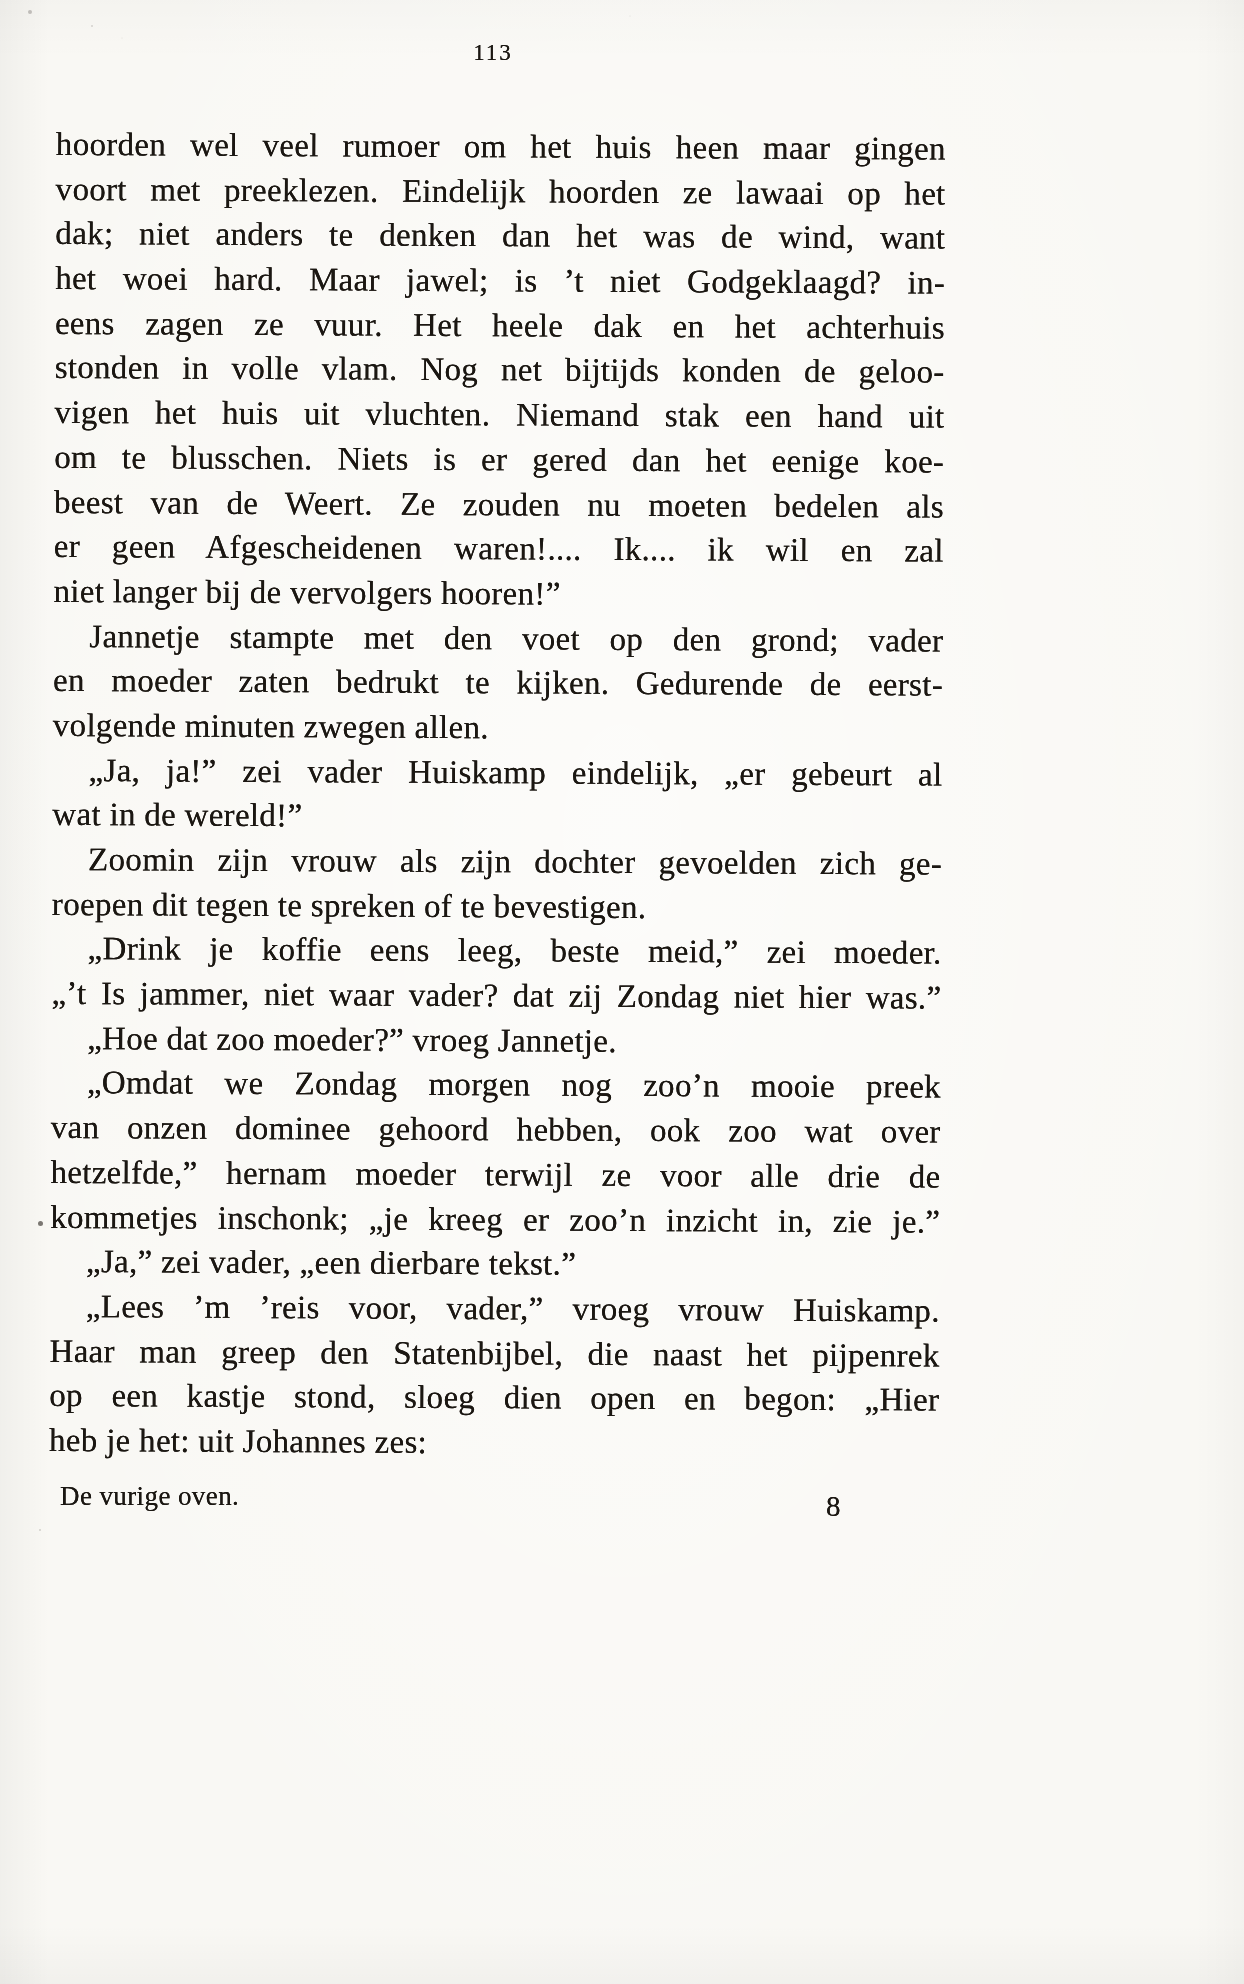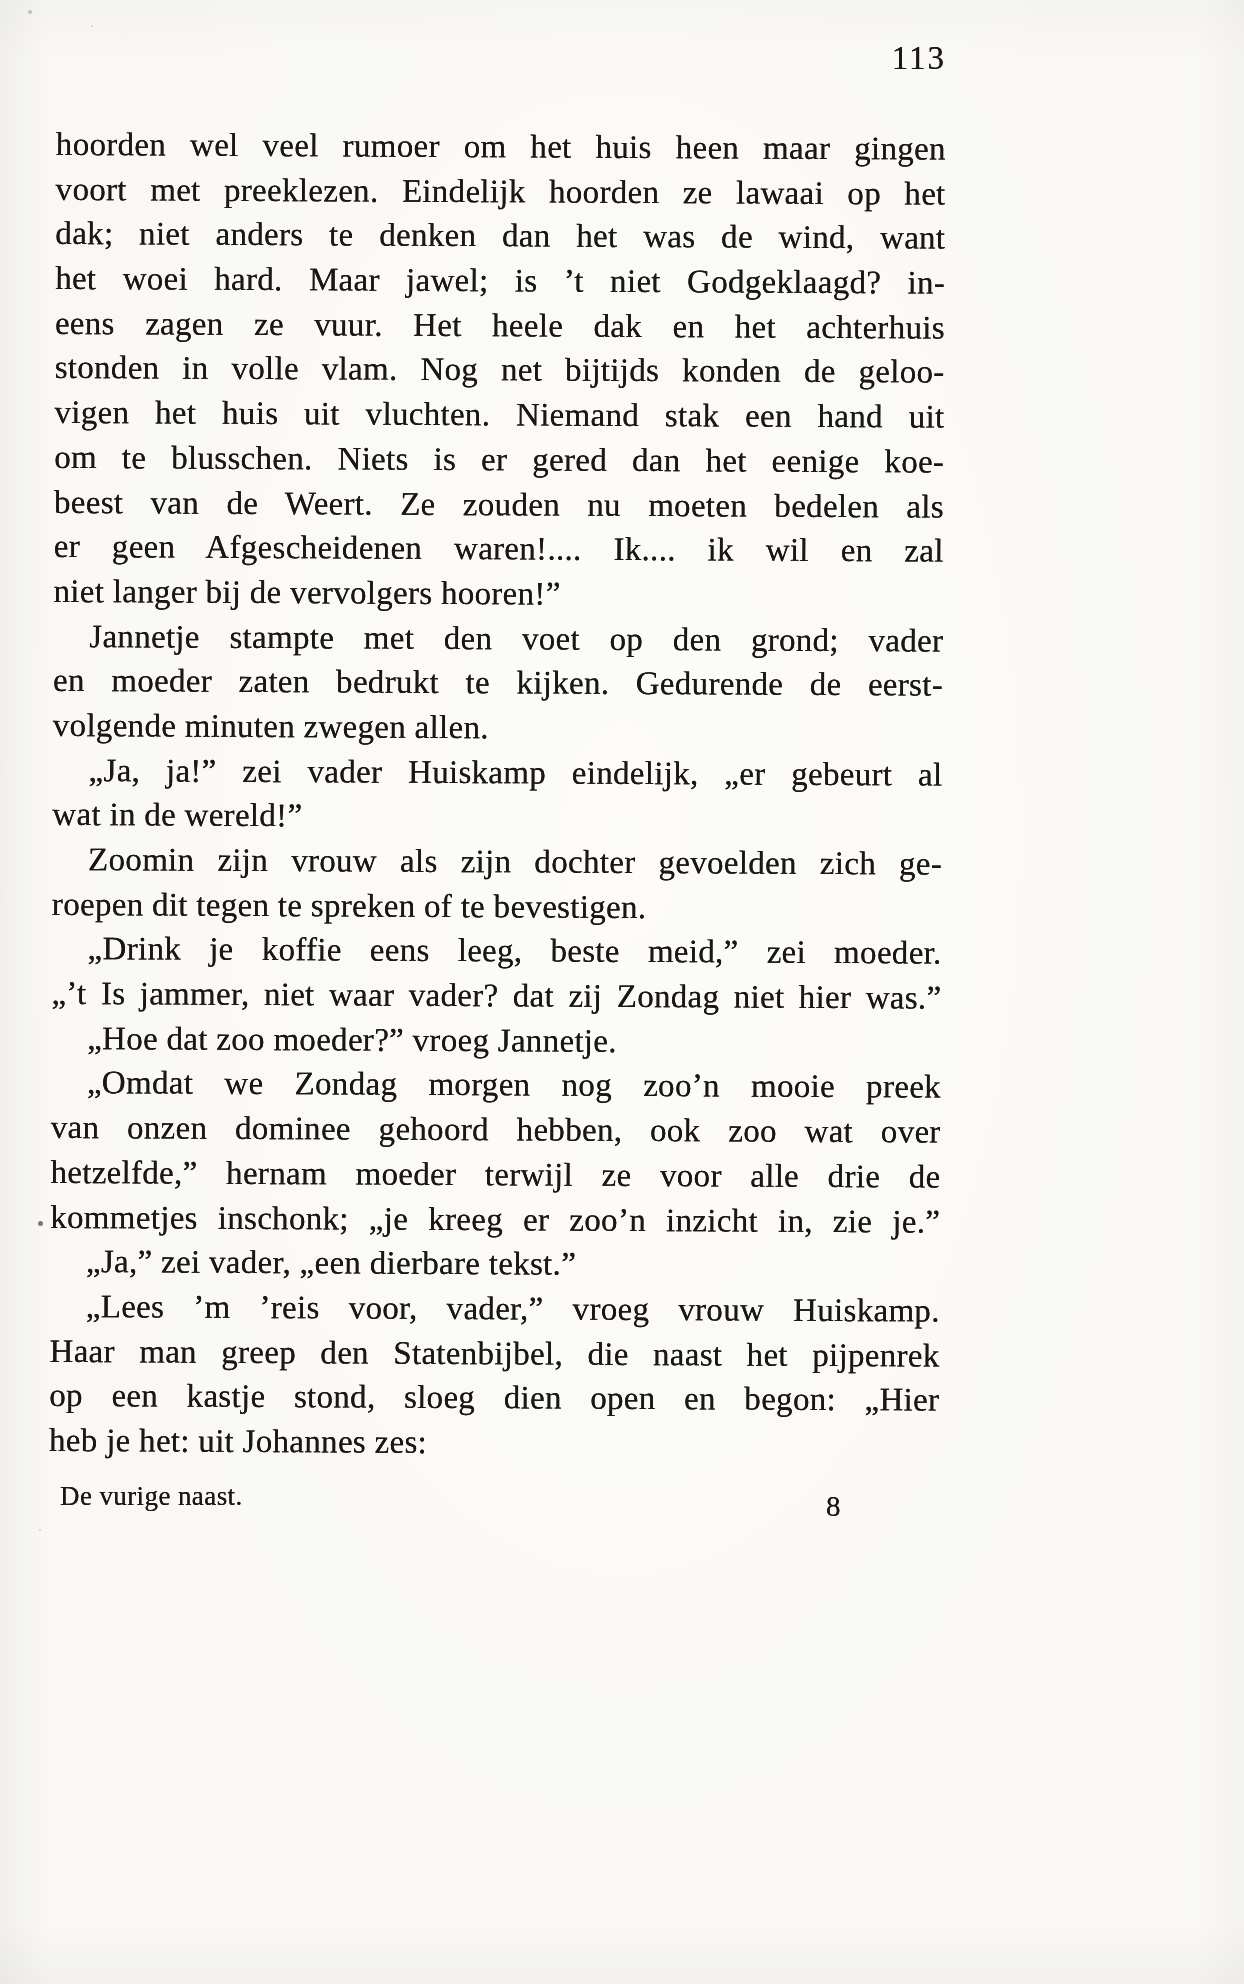--- a/index.html
+++ b/index.html
@@ -40,24 +40,24 @@
   }
   .period-speck {
     position: absolute;
     left: 38px; top: 1221px;
     width: 5px; height: 5px;
     border-radius: 50%;
     background: rgba(55,50,45,0.65);
   }
   .page-number {
     position: absolute;
-    left: 56px; top: 40px;
+    left: 48px; top: 40px;
     width: 890px;
-    text-align: right;
-    font-size: 33px;
+    text-align: center;
+    font-size: 23px;
     letter-spacing: 2px;
     text-shadow: 0 0 0.4px currentColor;
   }
   .text-block {
     position: absolute;
     left: 56px; top: 122px;
     width: 890px;
     transform: rotate(0.3deg);
     transform-origin: 0 0;
     font-size: 33px;
@@ -118,16 +118,16 @@
       <div class="line just"><span>van onzen dominee gehoord hebben, ook zoo wat over</span></div>
       <div class="line just"><span>hetzelfde,” hernam moeder terwijl ze voor alle drie de</span></div>
       <div class="line just"><span>kommetjes inschonk; „je kreeg er zoo’n inzicht in, zie je.”</span></div>
       <div class="line ind"><span>„Ja,” zei vader, „een dierbare tekst.”</span></div>
       <div class="line just ind"><span>„Lees ’m ’reis voor, vader,” vroeg vrouw Huiskamp.</span></div>
       <div class="line just"><span>Haar man greep den Statenbijbel, die naast het pijpenrek</span></div>
       <div class="line just"><span>op een kastje stond, sloeg dien open en begon: „Hier</span></div>
       <div class="line"><span>heb je het: uit Johannes zes:</span></div>
     </div>
 
-  <div class="footer-title">De vurige naast.</div>
+  <div class="footer-title">De vurige oven.</div>
 
   <div class="footer-mark">8</div>
 </div>
 
 </body></html>

